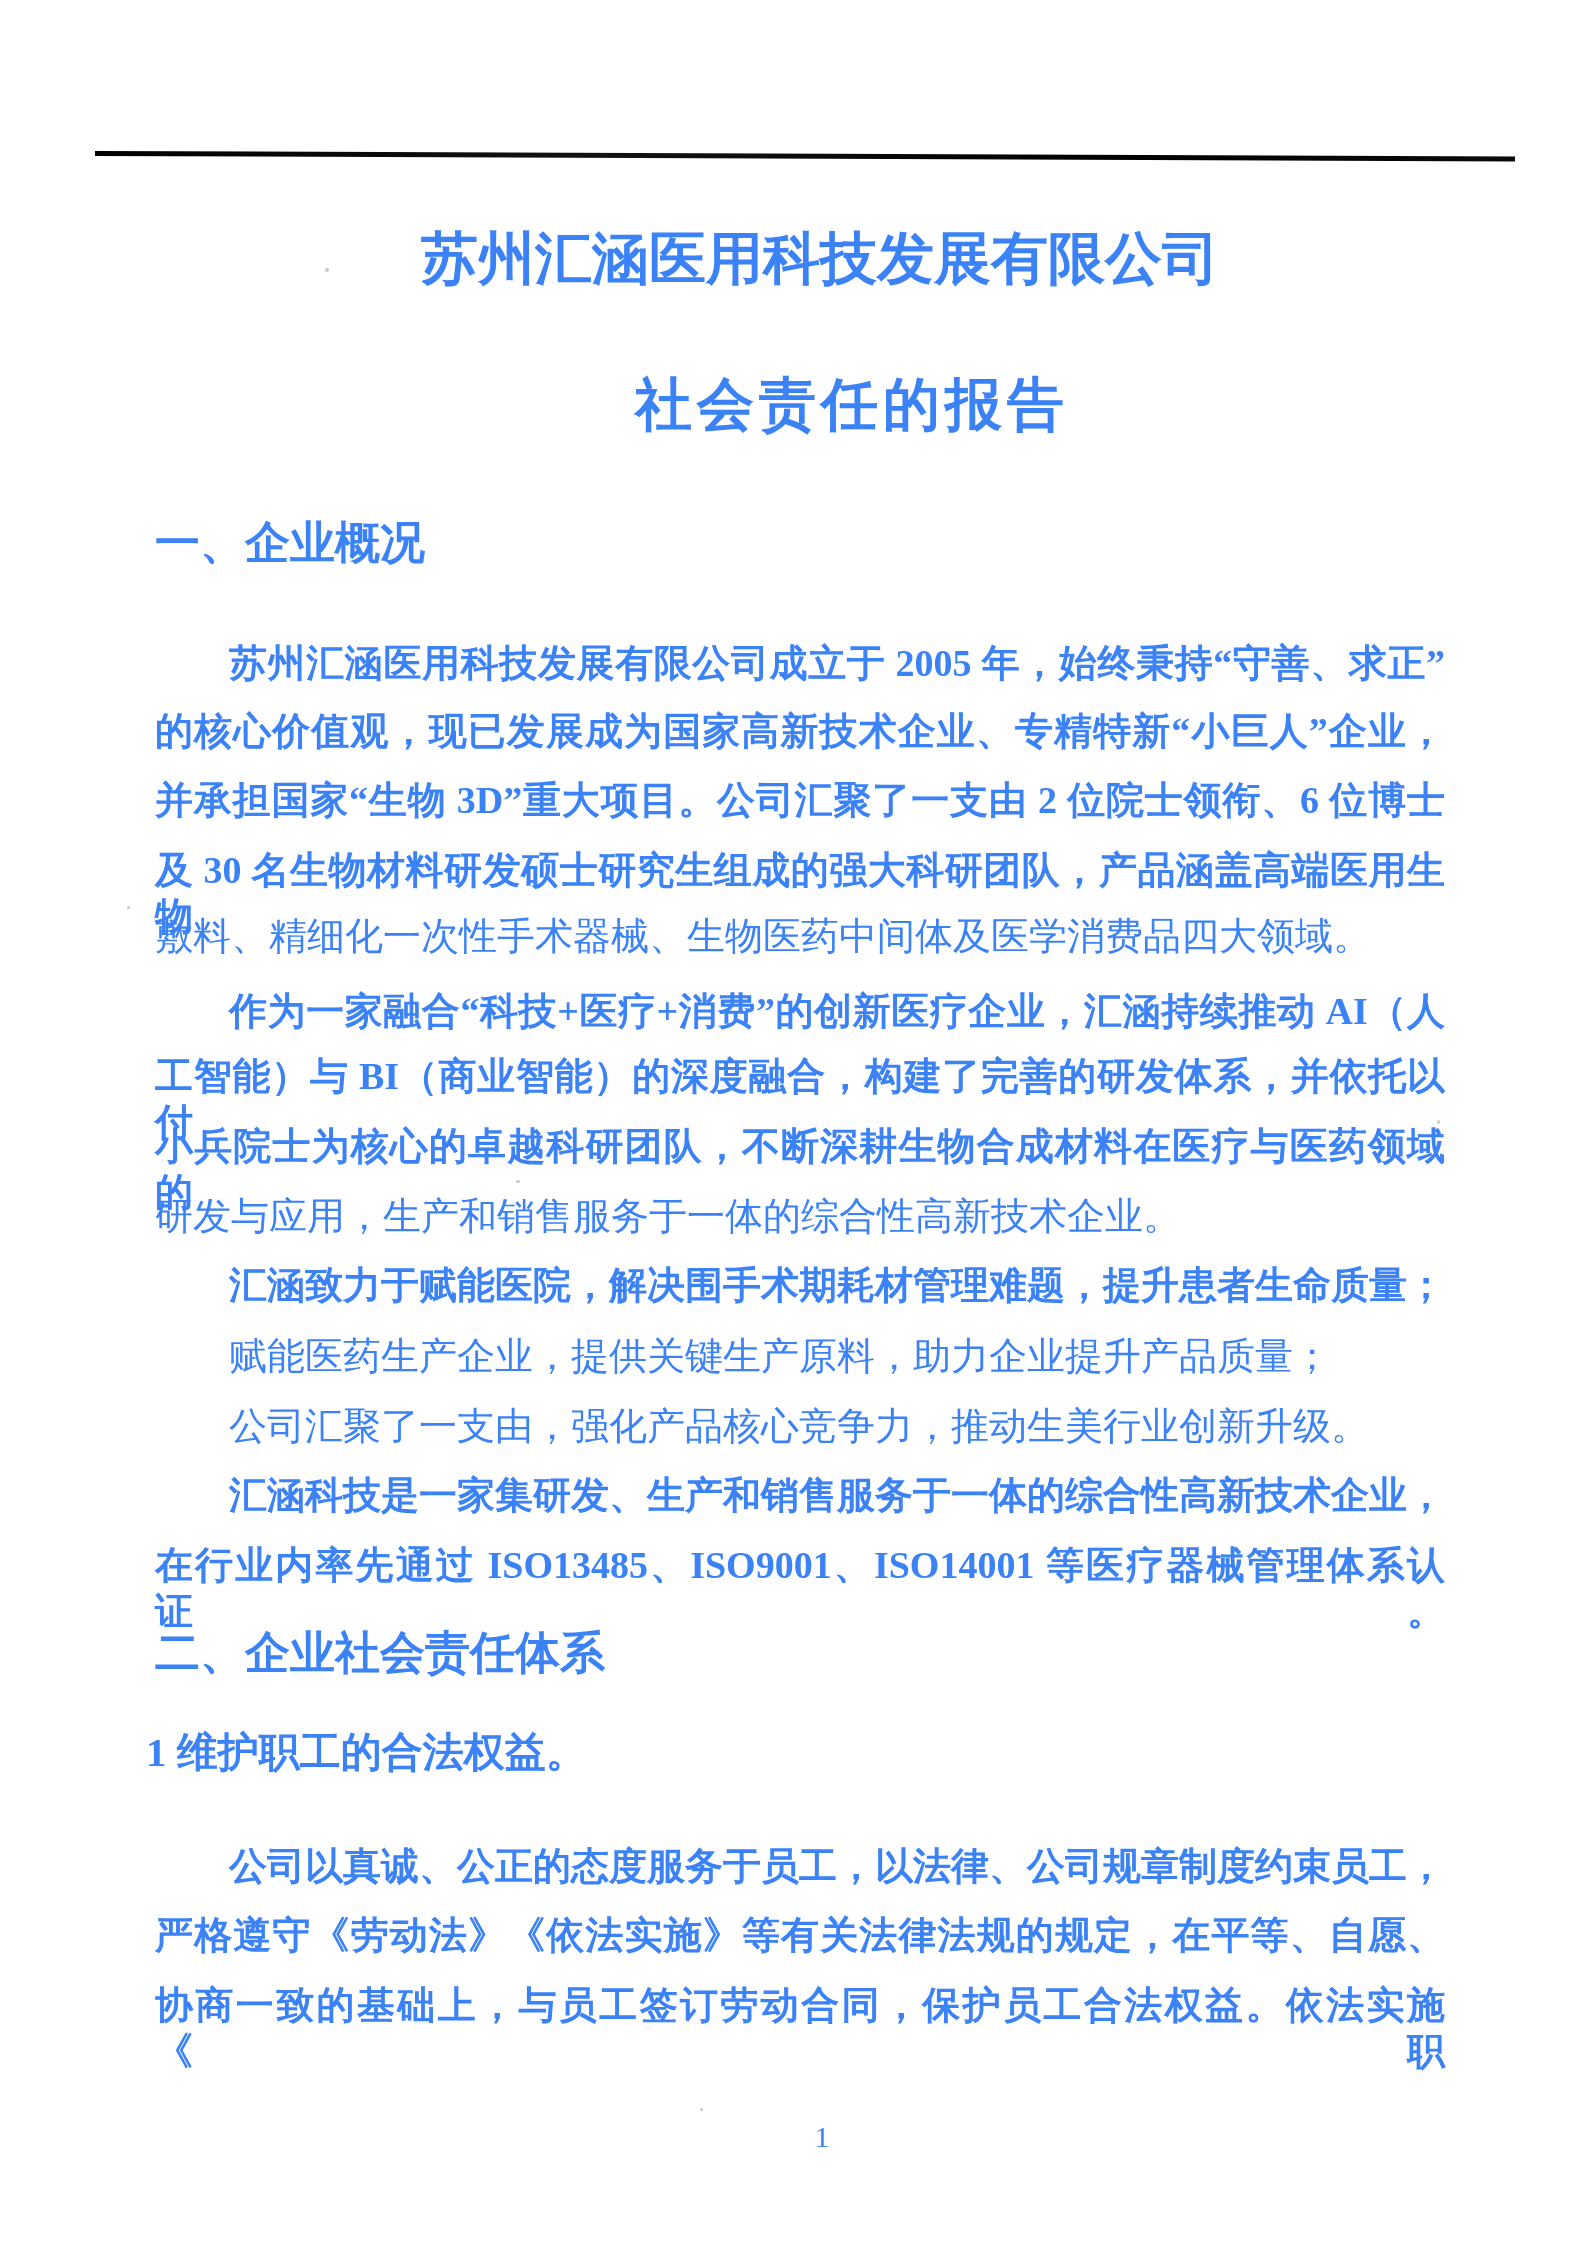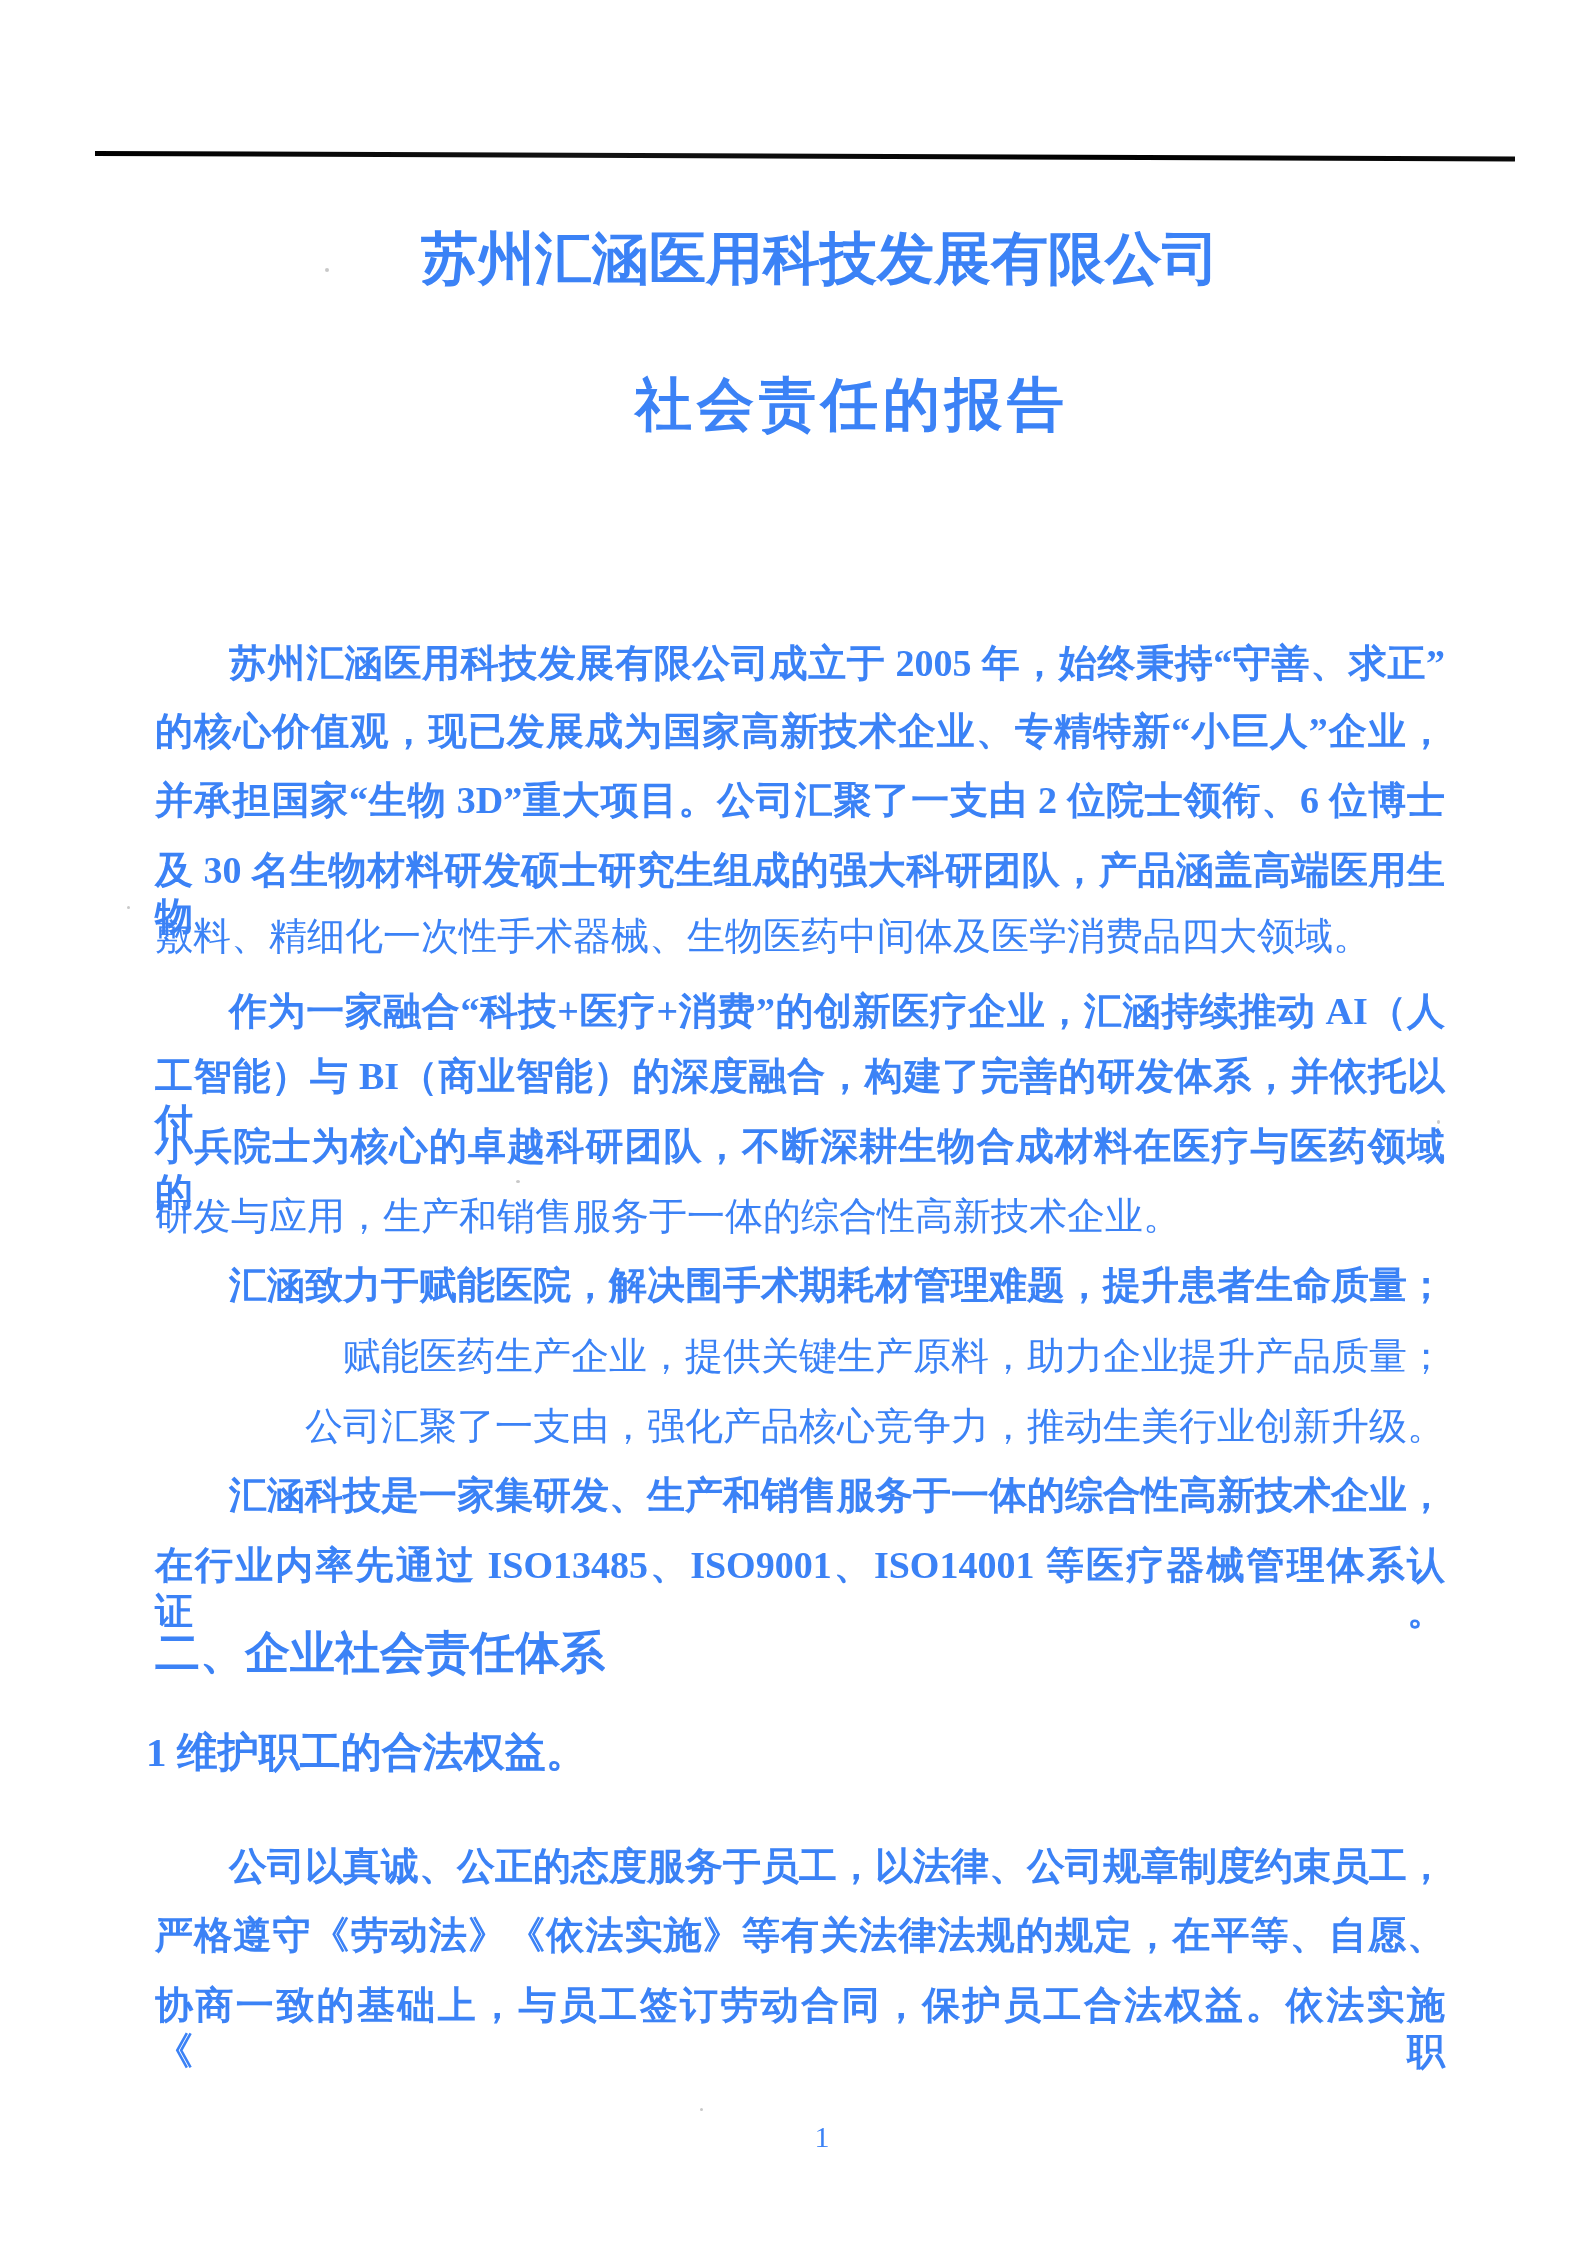--- a/index.html
+++ b/index.html
@@ -29,39 +29,40 @@
     font-weight:bold;font-size:45px;line-height:50px;white-space:nowrap;
   }
   .h-sub{
     position:absolute;left:146px;width:1295px;
     font-weight:bold;font-size:41px;line-height:46px;white-space:nowrap;
   }
   .bl{ 
     position:absolute;left:155px;width:1290px;
     font-size:38px;line-height:46px;height:46px;
   }
-  .ind{left:229px;width:1216px;text-align:right;}
+  .ind{left:229px;width:1216px;}
   .jl{text-align:justify;text-align-last:justify;font-weight:bold;}
   .page-num{
     position:absolute;left:155px;top:2120px;width:1290px;
     text-align:center;font-size:30px;line-height:34px;
     transform:translateX(22px);
   }
   .speck{position:absolute;background:#9a9a9a;border-radius:50%;opacity:.55;}
 </style>
 </head>
 <body>
 
 <div class="page">
 
   <div class="top-rule"></div>
 
   <div class="doc-title t1">苏州汇涵医用科技发展有限公司</div>
   <div class="doc-title t2">社会责任的报告</div>
 
+  <div class="h-major" style="top:518px">一、企业概况</div>
 
   <div class="bl ind jl" style="top:640px">苏州汇涵医用科技发展有限公司成立于 2005 年，始终秉持“守善、求正”</div>
   <div class="bl jl" style="top:708px">的核心价值观，现已发展成为国家高新技术企业、专精特新“小巨人”企业，</div>
   <div class="bl jl" style="top:777px">并承担国家“生物 3D”重大项目。公司汇聚了一支由 2 位院士领衔、6 位博士</div>
   <div class="bl jl" style="top:847px">及 30 名生物材料研发硕士研究生组成的强大科研团队，产品涵盖高端医用生物</div>
   <div class="bl" style="top:913px">敷料、精细化一次性手术器械、生物医药中间体及医学消费品四大领域。</div>
 
   <div class="bl ind jl" style="top:988px">作为一家融合“科技+医疗+消费”的创新医疗企业，汇涵持续推动 AI（人</div>
   <div class="bl jl" style="top:1053px">工智能）与 BI（商业智能）的深度融合，构建了完善的研发体系，并依托以付</div>
   <div class="bl jl" style="top:1123px">小兵院士为核心的卓越科研团队，不断深耕生物合成材料在医疗与医药领域的</div>

